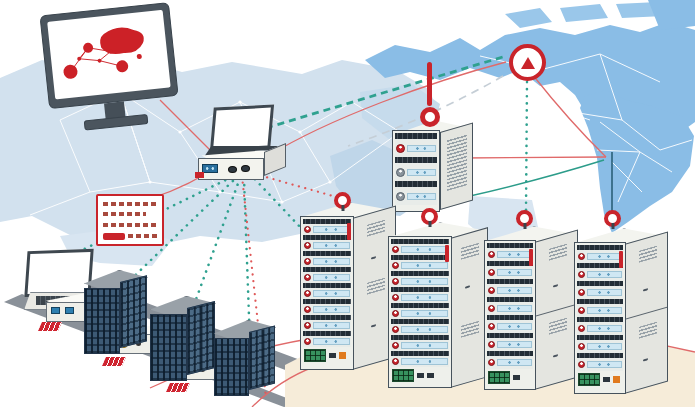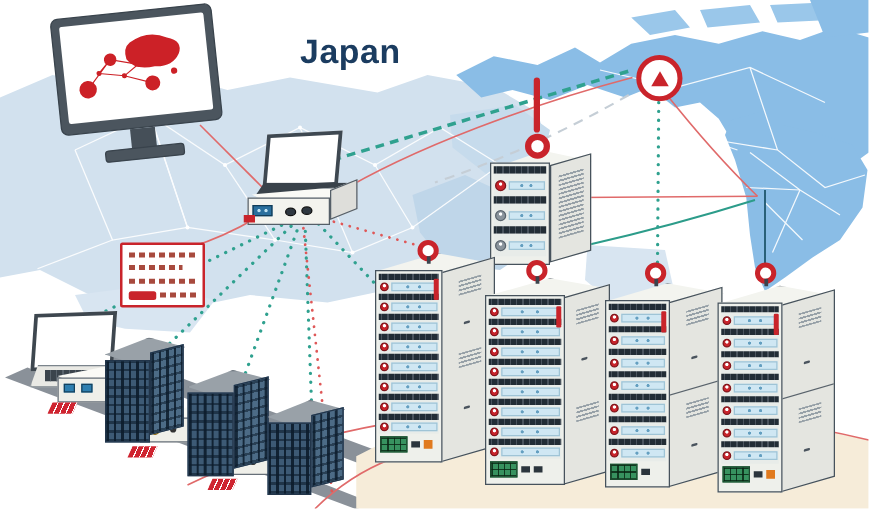--- a/index.html
+++ b/index.html
@@ -171,21 +171,20 @@
     </g>
 
     <path d="M266,128 L506,56" stroke="#2fa18f" stroke-width="2.8" stroke-dasharray="7 5" fill="none"></path>
 
     <g stroke="#df5858" stroke-width="2.2" stroke-linecap="round" stroke-dasharray="0.1 6.5" fill="none">
       <path d="M242,176 L266,398"></path>
       <path d="M248,172 L340,198"></path>
     </g>
   </svg>
 
-  <div class="title">Japan</div>
 
   <div class="monitor">
     <div class="mon-bezel"></div>
     <div class="mon-screen">
       <svg width="116" height="78" viewBox="0 0 116 78">
         <g stroke="#cc2127" stroke-width="0.9" fill="none">
           <path d="M18,52 L38,30 60,36 80,30 M28,40 L48,44 70,52 M38,30 L28,40 M60,36 L48,44"></path>
         </g>
         <g fill="#cc2127">
           <circle cx="18" cy="52" r="7"></circle>

